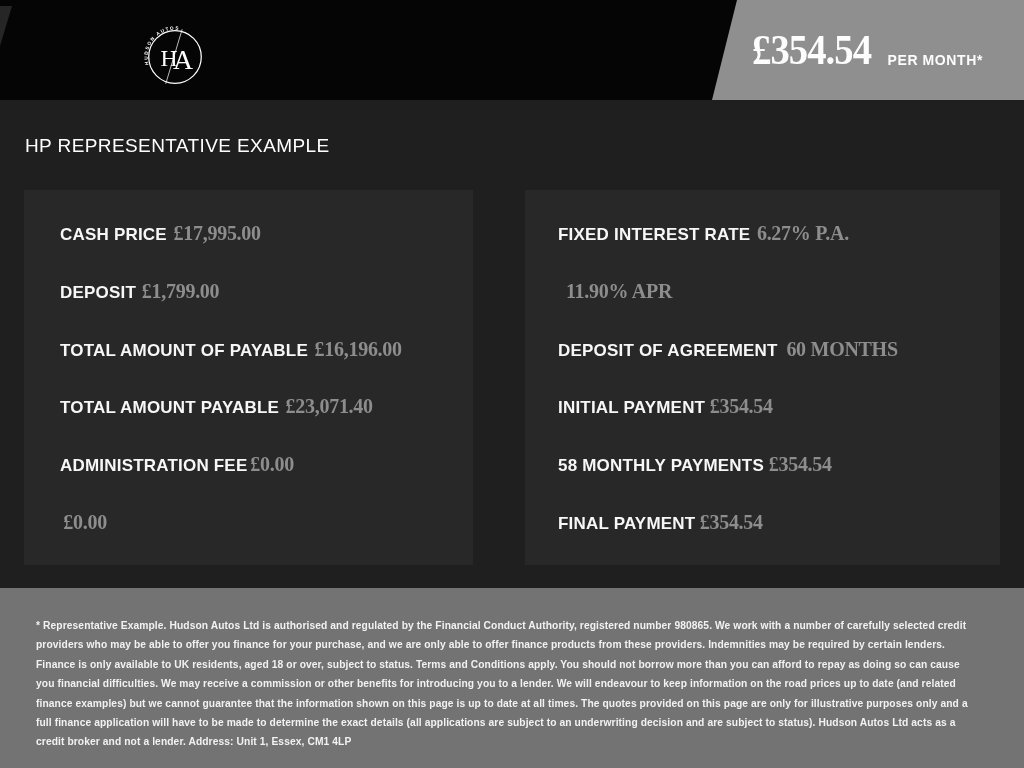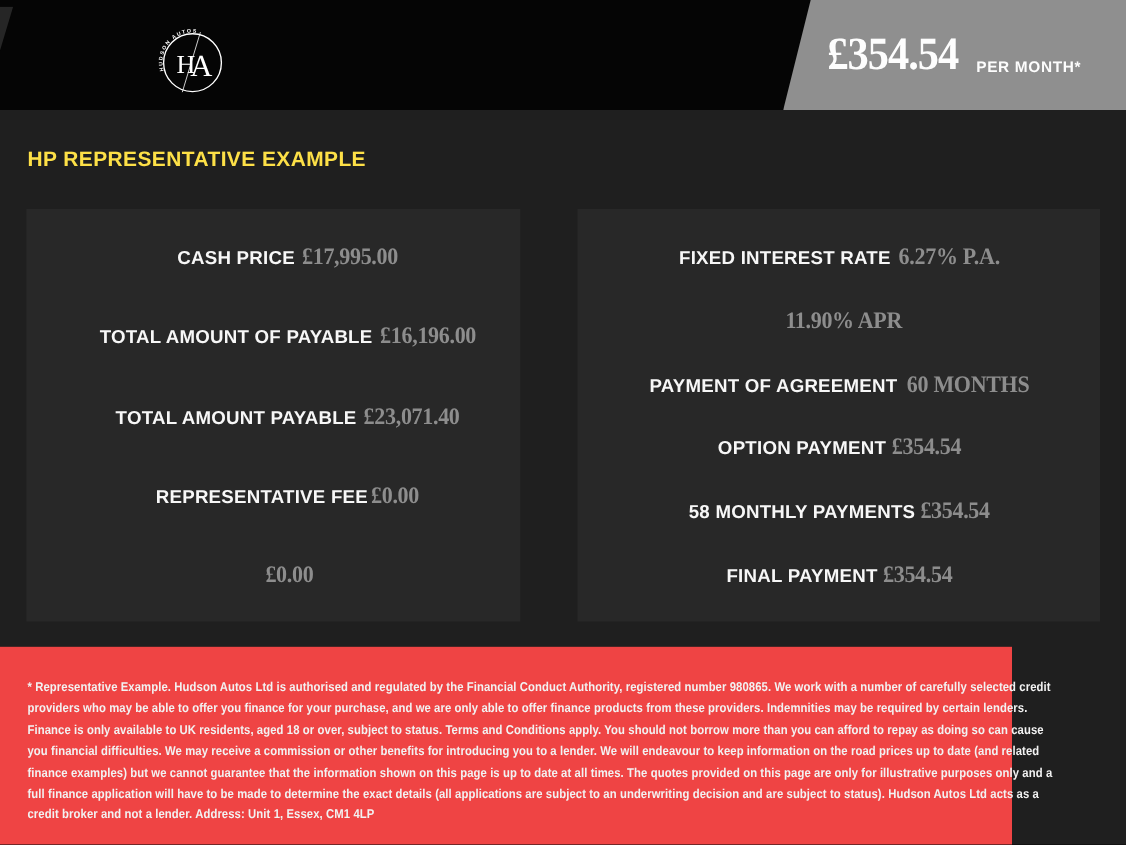--- a/index.html
+++ b/index.html
@@ -23,45 +23,45 @@
   .badge-amount{
     font-family:"Liberation Serif",serif;font-weight:700;font-size:42px;color:#fdfdfd;
     letter-spacing:-1px;transform:scaleX(0.92);transform-origin:left center;white-space:nowrap;
   }
   .badge-period{
     font-weight:700;font-size:14px;color:#fdfdfd;letter-spacing:0.6px;
     margin-left:6px;margin-top:20px;white-space:nowrap;
   }
   
   .page-title{
-    position:absolute;left:25px;top:135px;color:#fde047;font-weight:700;
+    position:absolute;left:25px;top:135px;color:#ffffff;font-weight:400;
     font-size:19px;letter-spacing:0.4px;
   }
   
   .panel{
     position:absolute;top:190px;height:375px;background:#282828;
     display:flex;flex-direction:column;justify-content:space-between;
     padding:31px 0 30px 0;box-sizing:border-box;
   }
   .panel.left{left:24px;width:449px;}
   .panel.right{left:525px;width:475px;}
-  .row{display:flex;justify-content:center;align-items:baseline;}
+  .row{display:flex;justify-content:flex-start;align-items:baseline;}
   .panel.left  .row{padding-left:36px;padding-right:10px;}
   .panel.right .row{padding-left:33px;padding-right:32px;}
   .row-label{
     color:#f7f7f7;font-weight:700;font-size:17px;letter-spacing:0.2px;white-space:nowrap;
   }
   .row-value{
     font-family:"Liberation Serif",serif;font-weight:700;font-size:21.5px;color:#8d8d8d;
     letter-spacing:-0.3px;white-space:nowrap;transform:scaleX(0.93);transform-origin:right center;
   }
   
   .footer{
-    position:absolute;left:0;top:588px;width:920px;height:180px;background:#ef4444;
-    box-sizing:border-box;padding:27px 0 0 25px;
+    position:absolute;left:0;top:588px;width:1024px;height:180px;background:#737373;
+    box-sizing:border-box;padding:27px 0 0 36px;
   }
   .disclaimer{
     width:1060px;color:#f2f2f2;font-weight:700;font-size:11.6px;line-height:19.4px;
     letter-spacing:0.1px;transform:scaleX(0.885);transform-origin:left top;margin:0;
   }
 </style>
 </head>
 <body>
 
 <div class="page">
@@ -91,50 +91,54 @@
   </div>
 
   <div class="page-title">HP REPRESENTATIVE EXAMPLE</div>
 
   <div class="panel left">
     <div class="row">
       <span class="row-label">CASH PRICE</span>
       <span class="row-value">£17,995.00</span>
     </div>
     <div class="row">
+      <span class="row-label">DEPOSIT</span>
+      <span class="row-value">£1,799.00</span>
+    </div>
+    <div class="row">
       <span class="row-label">TOTAL AMOUNT OF PAYABLE</span>
       <span class="row-value">£16,196.00</span>
     </div>
     <div class="row">
       <span class="row-label">TOTAL AMOUNT PAYABLE</span>
       <span class="row-value">£23,071.40</span>
     </div>
     <div class="row">
-      <span class="row-label">REPRESENTATIVE FEE</span>
+      <span class="row-label">ADMINISTRATION FEE</span>
       <span class="row-value">£0.00</span>
     </div>
     <div class="row">
       <span class="row-value">£0.00</span>
     </div>
   </div>
 
   <div class="panel right">
     <div class="row">
       <span class="row-label">FIXED INTEREST RATE</span>
       <span class="row-value">6.27% P.A.</span>
     </div>
     <div class="row">
       <span class="row-value">11.90% APR</span>
     </div>
     <div class="row">
-      <span class="row-label">PAYMENT OF AGREEMENT</span>
+      <span class="row-label">DEPOSIT OF AGREEMENT</span>
       <span class="row-value">60 MONTHS</span>
     </div>
     <div class="row">
-      <span class="row-label">OPTION PAYMENT</span>
+      <span class="row-label">INITIAL PAYMENT</span>
       <span class="row-value">£354.54</span>
     </div>
     <div class="row">
       <span class="row-label">58 MONTHLY PAYMENTS</span>
       <span class="row-value">£354.54</span>
     </div>
     <div class="row">
       <span class="row-label">FINAL PAYMENT</span>
       <span class="row-value">£354.54</span>
     </div>

